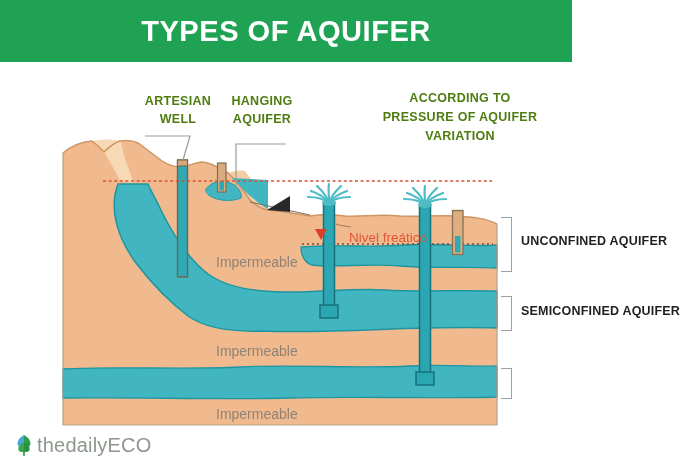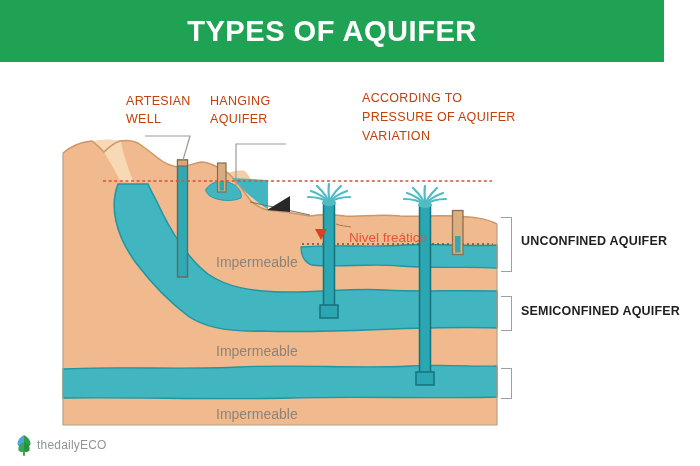--- a/index.html
+++ b/index.html
@@ -1,39 +1,39 @@
 <!DOCTYPE html>
 <html><head>
 <meta charset="utf-8">
 <style>
   html,body{margin:0;padding:0;background:#fff;}
   #stage{position:relative;width:700px;height:466px;background:#fff;overflow:hidden;
          font-family:"Liberation Sans",sans-serif;}
   
-  .banner{position:absolute;left:0;top:0;width:664px;height:62px;background:#1fa254;}
+  .banner{position:absolute;left:0;top:0;width:572px;height:62px;background:#1fa254;}
   .banner h1{margin:0;width:100%;text-align:center;line-height:62px;font-size:30px;
              font-weight:700;color:#ffffff;letter-spacing:.5px;transform:scaleX(.97);}
   
-  .top-label{position:absolute;font-size:12.5px;font-weight:400;color:#c2410c;
-             text-align:left;white-space:pre-line;line-height:1.45;letter-spacing:.3px;}
+  .top-label{position:absolute;font-size:12.5px;font-weight:700;color:#4d7c0f;
+             text-align:center;white-space:pre-line;line-height:1.45;letter-spacing:.3px;}
   .lbl-artesian{left:126px;top:92px;width:104px;}
   .lbl-hanging{left:210px;top:92px;width:104px;}
   .lbl-according{left:362px;top:89px;width:196px;line-height:1.5;}
   
   .right-label{position:absolute;left:521px;font-size:12.5px;font-weight:700;color:#1f1f1f;
                white-space:nowrap;letter-spacing:.2px;}
   .rl-0{top:234px;} .rl-1{top:304px;} .rl-2{top:375px;}
   .bracket{position:absolute;left:501px;width:11px;border:1.5px solid #98a2a2;border-left:none;
            box-sizing:border-box;background:transparent;}
   .br-0{top:217px;height:55px;} .br-1{top:296px;height:35px;} .br-2{top:368px;height:31px;}
   
   #diagram{position:absolute;left:60px;top:130px;width:460px;height:300px;}
   
   .logo{position:absolute;left:15px;top:433px;display:flex;align-items:center;gap:4px;}
-  .logo .text{font-size:12px;color:#8d978d;letter-spacing:.2px;}
+  .logo .text{font-size:20px;color:#8d978d;letter-spacing:.2px;}
 </style>
 </head>
 <body>
 
 <div id="stage">
 
   <div class="banner">
     <h1>TYPES OF AQUIFER</h1>
   </div>
 

